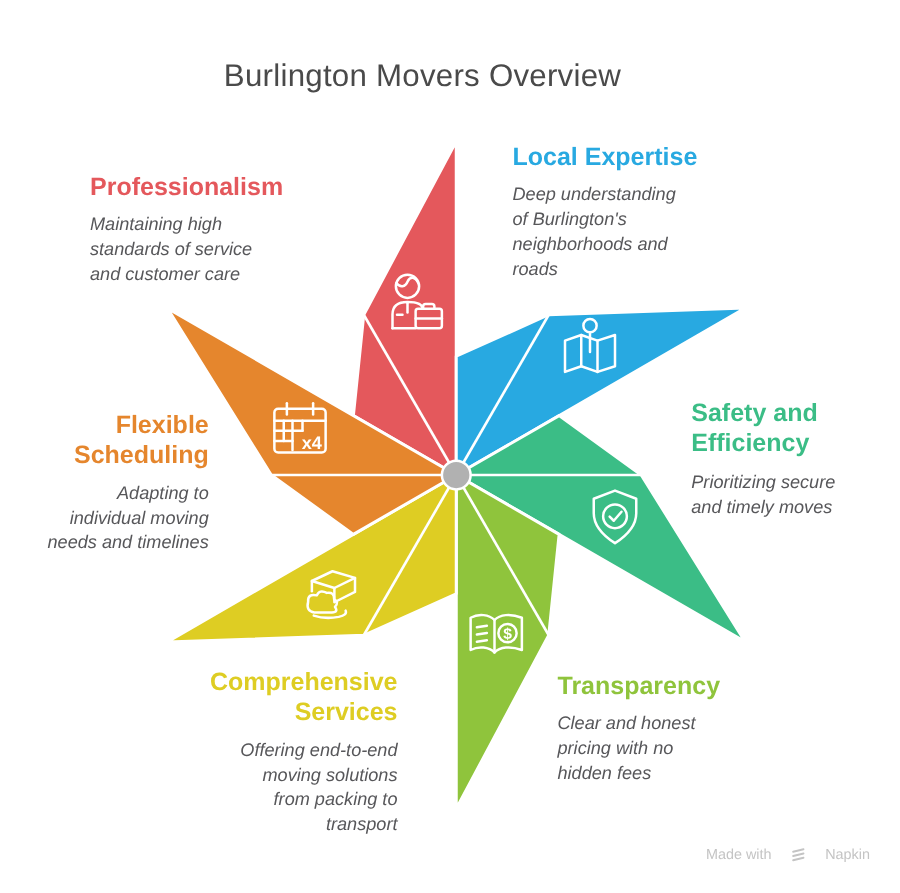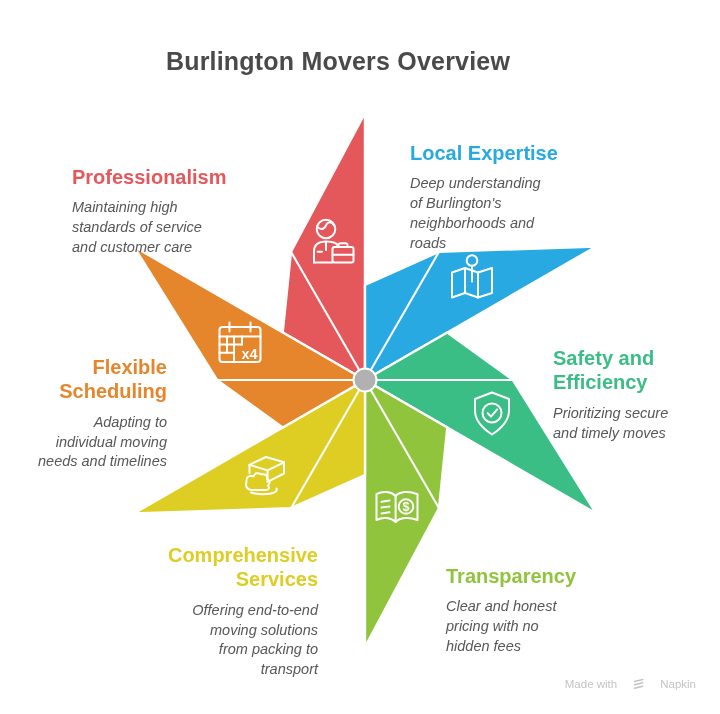--- a/index.html
+++ b/index.html
@@ -2,31 +2,31 @@
 <html><head>
 <meta charset="utf-8">
 <style>
   html,body{margin:0;padding:0;background:#ffffff;}
   .canvas{
     position:relative;width:720px;height:714px;background:#ffffff;
     font-family:"Liberation Sans",sans-serif;overflow:hidden;
   }
   .title{
     position:absolute;left:0;top:47px;width:676px;text-align:center;
-    font-size:25px;font-weight:700;color:#4A4A4A;letter-spacing:.2px;
+    font-size:25px;font-weight:400;color:#4A4A4A;letter-spacing:.2px;
   }
   #pinwheel{position:absolute;left:0;top:0;}
-  .topic{position:absolute;margin-top:27px;}
+  .topic{position:absolute;}
   .topic .h{font-size:20px;font-weight:700;line-height:1.22;white-space:pre-line;margin:0 0 9px 0;}
   .topic .d{font-size:14.5px;line-height:1.36;color:#57575A;white-space:pre-line;margin:0;font-style:italic;}
   .t-professionalism{top:138px;right:428px;width:220px;text-align:left;}
   .t-local{top:114px;left:410px;width:190px;text-align:left;}
   .t-safety{top:319px;left:553px;width:165px;text-align:left;}
   .t-transparency{top:537px;left:446px;width:180px;text-align:left;}
-  .t-comprehensive{top:516px;right:402px;width:215px;text-align:right;}
+  .t-comprehensive{top:534px;right:402px;width:215px;text-align:right;}
   .t-flexible{top:328px;right:553px;width:165px;text-align:right;}
   .watermark{
     position:absolute;top:678px;right:24px;display:flex;align-items:center;gap:15px;
     color:#C4C4C4;font-size:11.5px;
   }
   .watermark svg{display:block;}
 </style>
 </head>
 <body>
 

